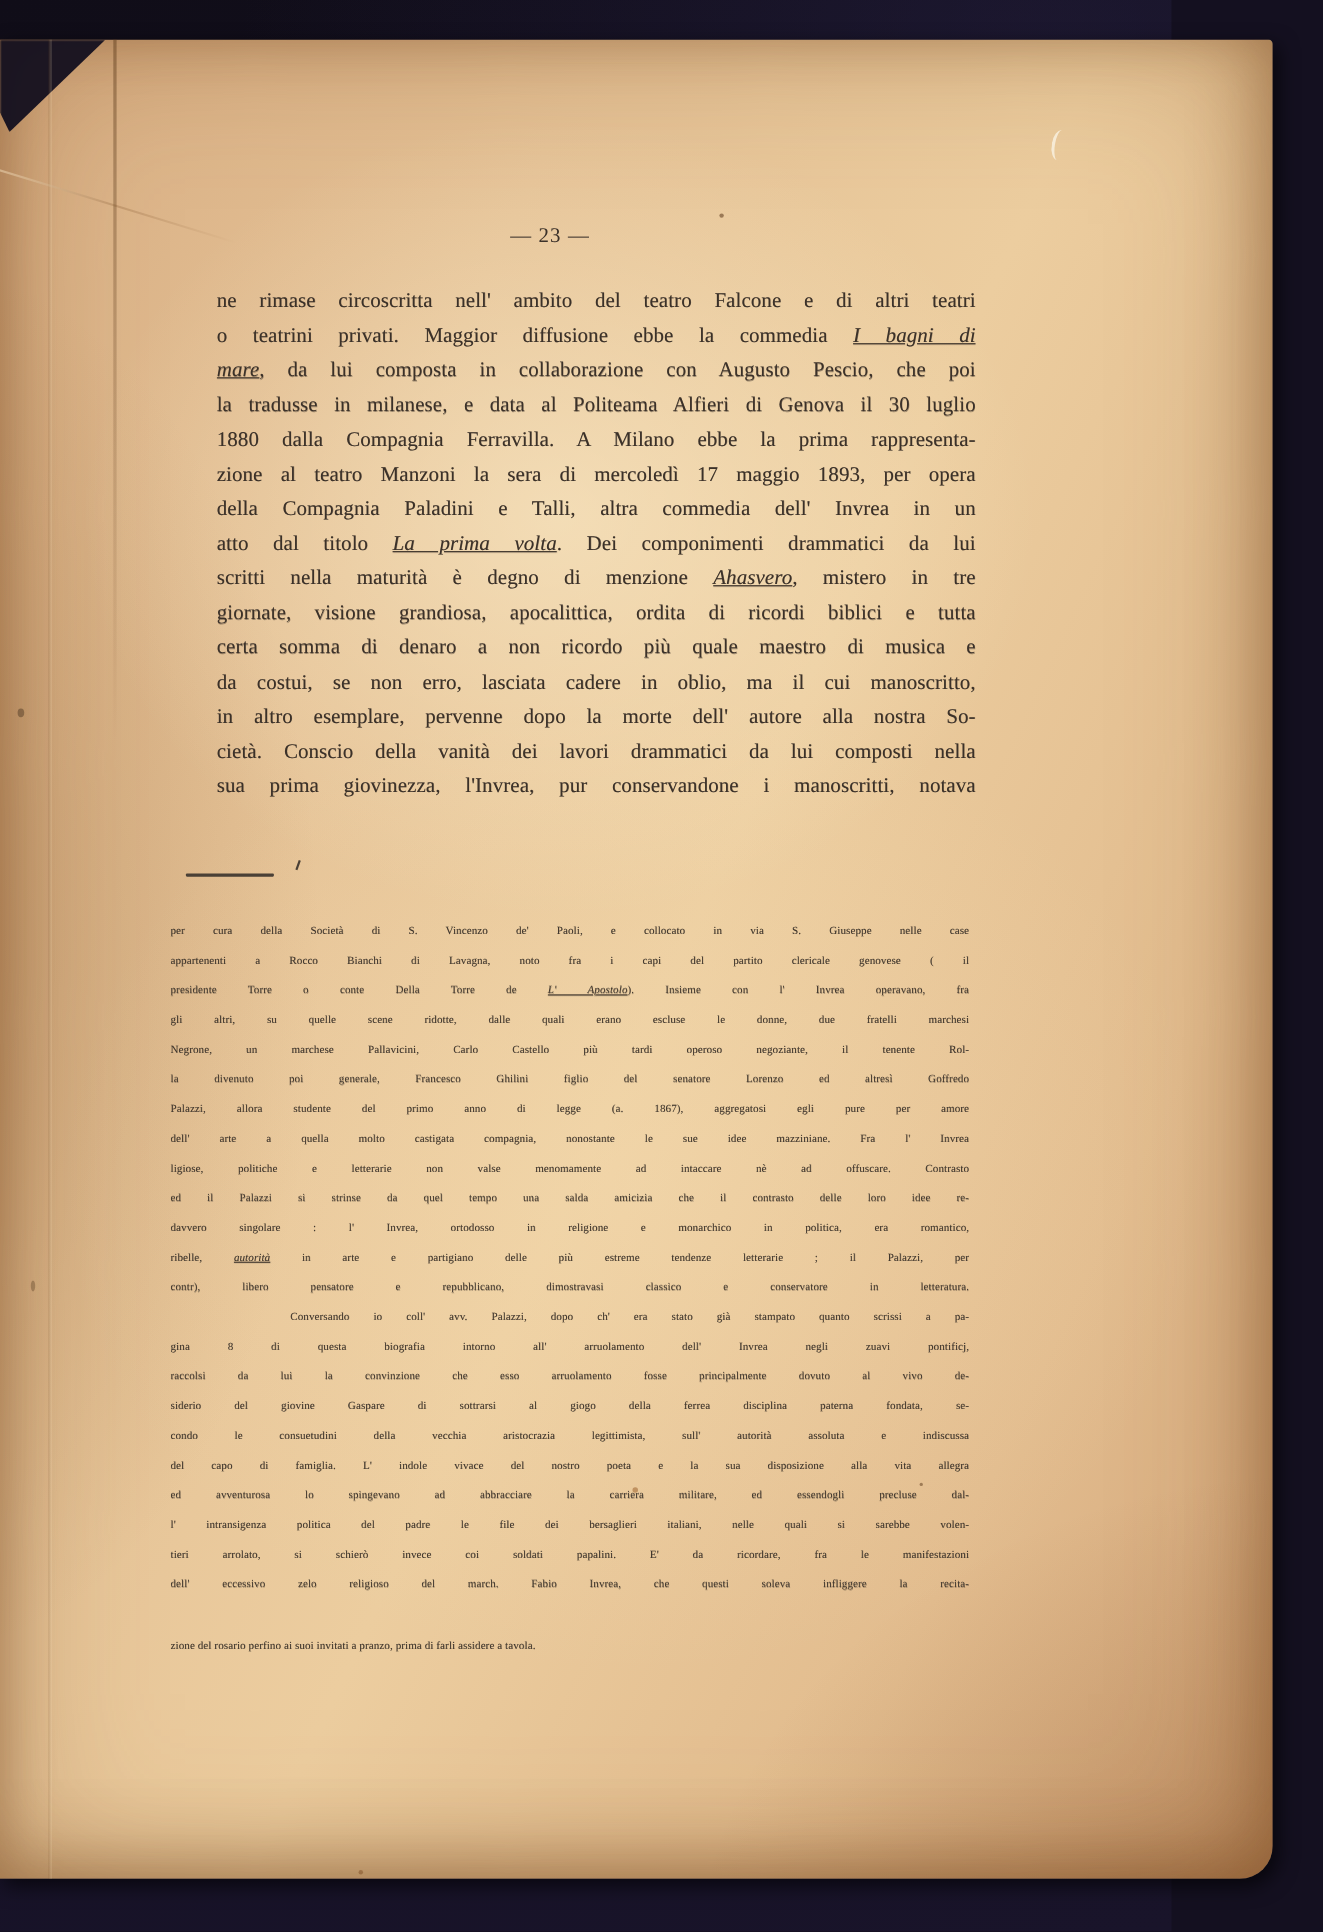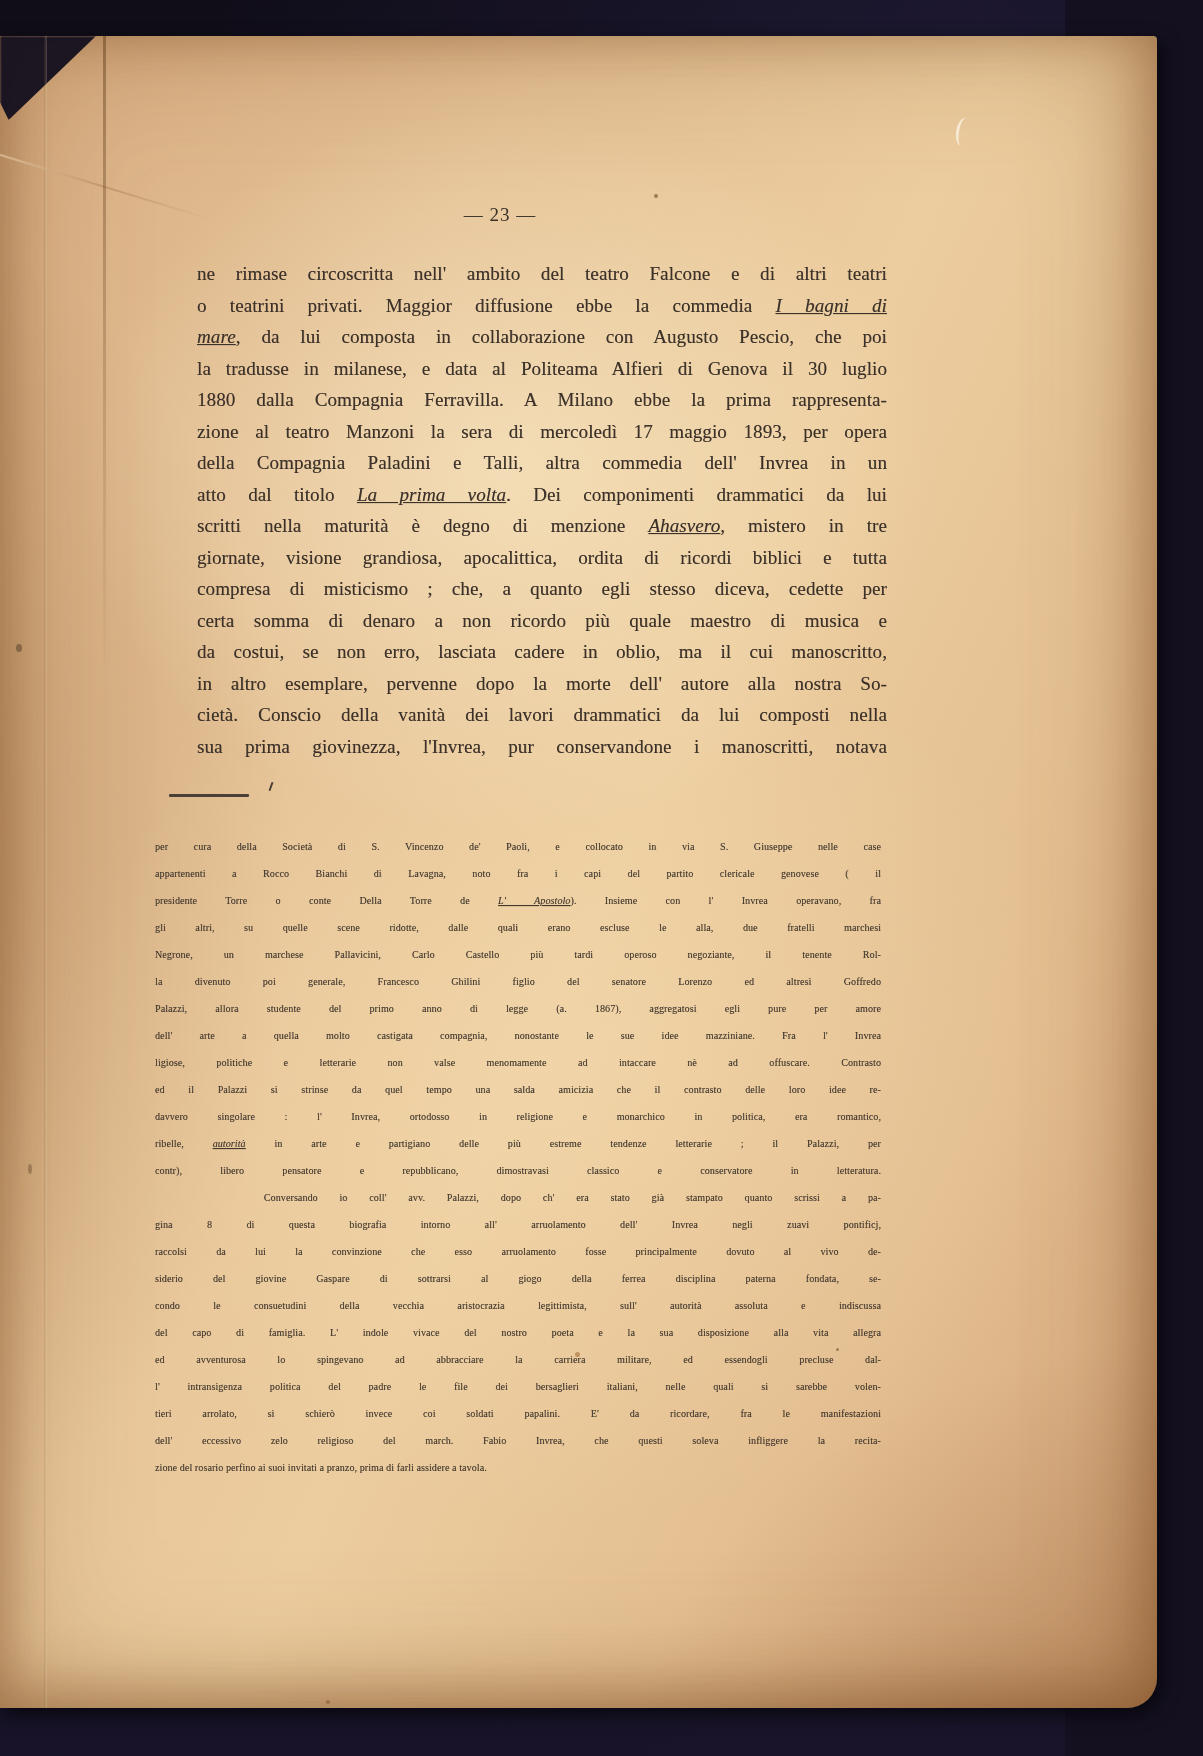--- a/index.html
+++ b/index.html
@@ -107,21 +107,21 @@
   .tline {
     overflow: hidden;
     text-align: justify;
   }
   .tline::after {            
     content: "";
     display: inline-block;
     width: 100%;
     vertical-align: top;
   }
-  .tline.natural { text-align: left; }
+  .tline.natural { text-align: left; margin-top: 29px; }
   .tline.natural::after { content: none; }
   .tline i { font-style: italic; text-decoration: underline; }
 </style>
 </head>
 <body>
 
 <div class="stage">
   <div class="page">
 
     <div class="corner-fold"></div>
@@ -144,35 +144,34 @@
         <div class="tline"><span>ne rimase circoscritta nell' ambito del teatro Falcone e di altri teatri</span></div>
         <div class="tline"><span>o teatrini privati. Maggior diffusione ebbe la commedia </span><i>I bagni di</i></div>
         <div class="tline"><i>mare</i><span>, da lui composta in collaborazione con Augusto Pescio, che poi</span></div>
         <div class="tline"><span>la tradusse in milanese, e data al Politeama Alfieri di Genova il 30 luglio</span></div>
         <div class="tline"><span>1880 dalla Compagnia Ferravilla. A Milano ebbe la prima rappresenta-</span></div>
         <div class="tline"><span>zione al teatro Manzoni la sera di mercoledì 17 maggio 1893, per opera</span></div>
         <div class="tline"><span>della Compagnia Paladini e Talli, altra commedia dell' Invrea in un</span></div>
         <div class="tline"><span>atto dal titolo </span><i>La prima volta</i><span>. Dei componimenti drammatici da lui</span></div>
         <div class="tline"><span>scritti nella maturità è degno di menzione </span><i>Ahasvero</i><span>, mistero in tre</span></div>
         <div class="tline"><span>giornate, visione grandiosa, apocalittica, ordita di ricordi biblici e tutta</span></div>
-        <div class="tline"><span>compresa di misticismo ; che, a quanto egli stesso diceva, cedette per</span></div>
         <div class="tline"><span>certa somma di denaro a non ricordo più quale maestro di musica e</span></div>
         <div class="tline"><span>da costui, se non erro, lasciata cadere in oblio, ma il cui manoscritto,</span></div>
         <div class="tline"><span>in altro esemplare, pervenne dopo la morte dell' autore alla nostra So-</span></div>
         <div class="tline"><span>cietà. Conscio della vanità dei lavori drammatici da lui composti nella</span></div>
         <div class="tline"><span>sua prima giovinezza, l'Invrea, pur conservandone i manoscritti, notava</span></div>
       </div>
 
     <div class="footnote-rule"></div>
 
     <div id="footnote-text" class="footnote-text">
         <div class="tline"><span>per cura della Società di S. Vincenzo de' Paoli, e collocato in via S. Giuseppe nelle case</span></div>
         <div class="tline"><span>appartenenti a Rocco Bianchi di Lavagna, noto fra i capi del partito clericale genovese ( il</span></div>
         <div class="tline"><span>presidente Torre o conte Della Torre de </span><i>L' Apostolo</i><span>). Insieme con l' Invrea operavano, fra</span></div>
-        <div class="tline"><span>gli altri, su quelle scene ridotte, dalle quali erano escluse le alla, due fratelli marchesi</span></div>
+        <div class="tline"><span>gli altri, su quelle scene ridotte, dalle quali erano escluse le donne, due fratelli marchesi</span></div>
         <div class="tline"><span>Negrone, un marchese Pallavicini, Carlo Castello più tardi operoso negoziante, il tenente Rol-</span></div>
         <div class="tline"><span>la divenuto poi generale, Francesco Ghilini figlio del senatore Lorenzo ed altresì Goffredo</span></div>
         <div class="tline"><span>Palazzi, allora studente del primo anno di legge (a. 1867), aggregatosi egli pure per amore</span></div>
         <div class="tline"><span>dell' arte a quella molto castigata compagnia, nonostante le sue idee mazziniane. Fra l' Invrea</span></div>
         <div class="tline"><span>ligiose, politiche e letterarie non valse menomamente ad intaccare nè ad offuscare. Contrasto</span></div>
         <div class="tline"><span>ed il Palazzi si strinse da quel tempo una salda amicizia che il contrasto delle loro idee re-</span></div>
         <div class="tline"><span>davvero singolare : l' Invrea, ortodosso in religione e monarchico in politica, era romantico,</span></div>
         <div class="tline"><span>ribelle, </span><i>autorità</i><span> in arte e partigiano delle più estreme tendenze letterarie ; il Palazzi, per</span></div>
         <div class="tline"><span>contr), libero pensatore e repubblicano, dimostravasi classico e conservatore in letteratura.</span></div>
         <div class="tline"><span>&nbsp;&nbsp;&nbsp;&nbsp;&nbsp;Conversando io coll' avv. Palazzi, dopo ch' era stato già stampato quanto scrissi a pa-</span></div>

